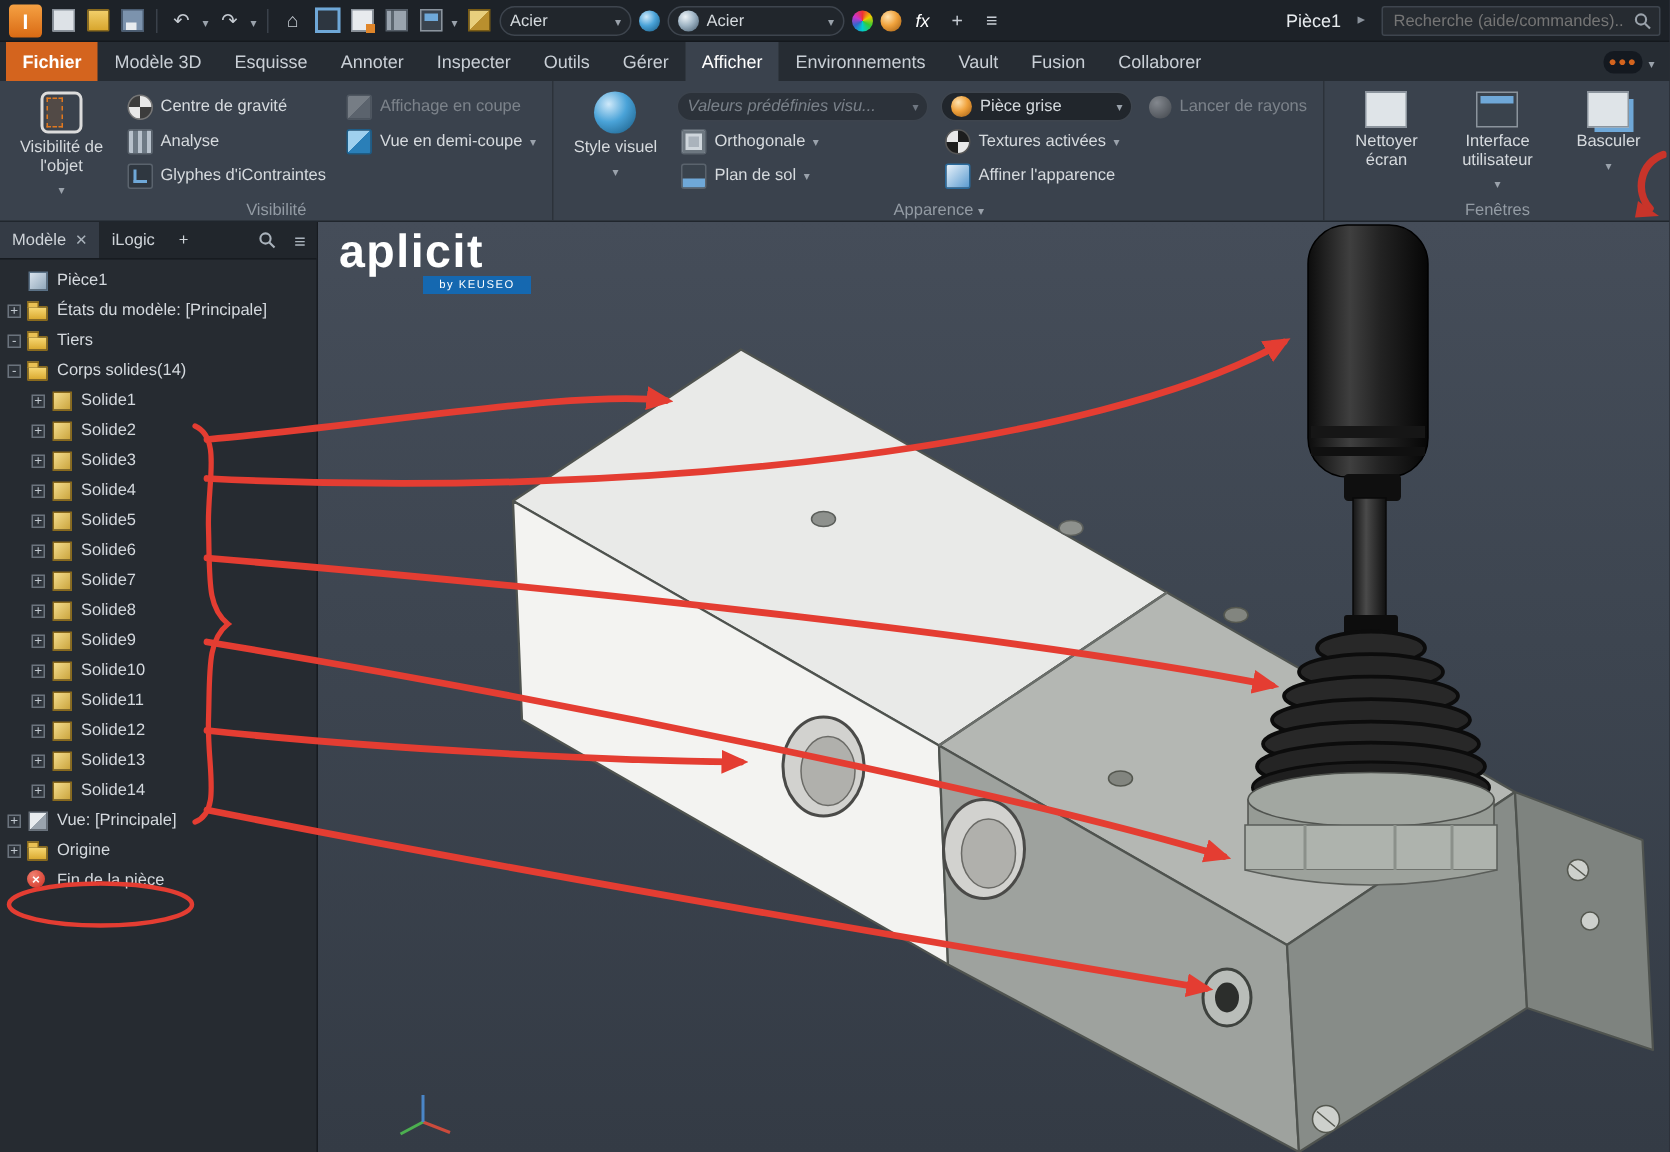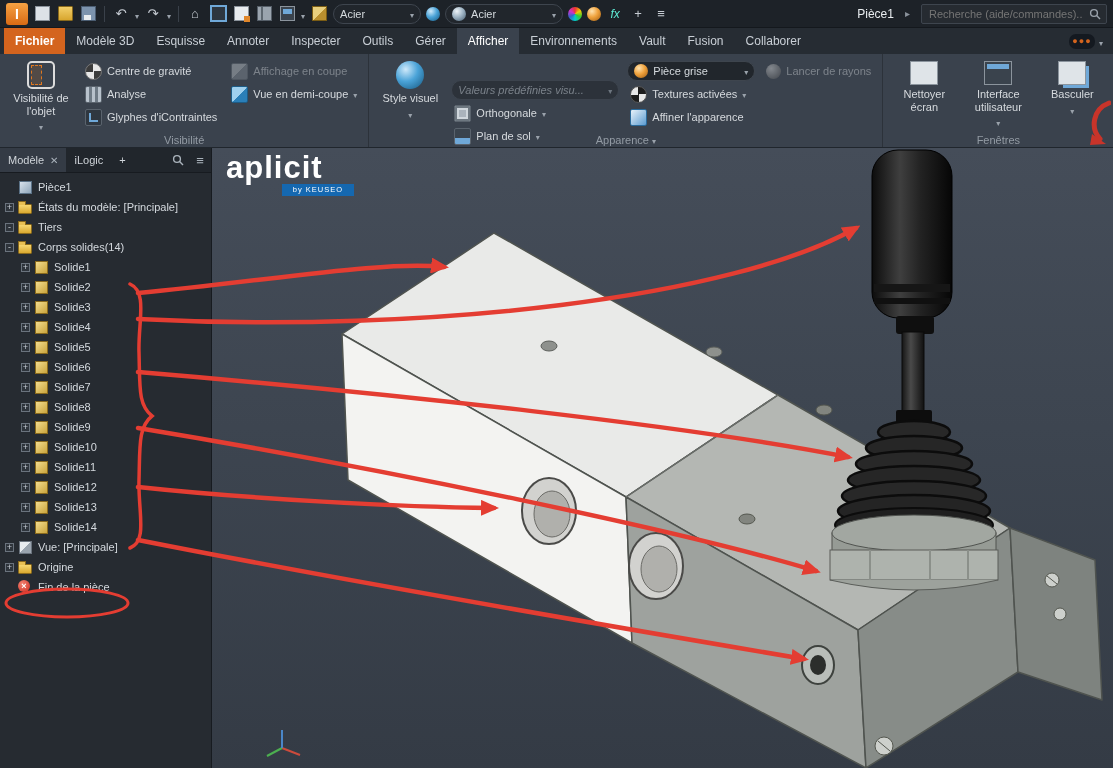--- a/index.html
+++ b/index.html
@@ -32,21 +32,21 @@
   .sphere{width:14px;height:14px;border-radius:50%;flex:none;}
   .sph-steel{background:radial-gradient(circle at 35% 30%,#eef4f8,#9fb4c4 45%,#43596c);}
   .sph-blue{background:radial-gradient(circle at 35% 30%,#cfe9fa,#4aa3d8 45%,#15567e);}
   .sph-orange{background:radial-gradient(circle at 35% 30%,#ffe3b0,#f0a23c 45%,#9c5a12);}
   .wheel{width:14px;height:14px;border-radius:50%;flex:none;
     background:conic-gradient(#e33,#ec0,#3c3,#0cc,#36c,#c3c,#e33);}
   .combo{height:20px;background:#21262c;border:1px solid #3e454e;border-radius:10px;
     display:flex;align-items:center;gap:5px;padding:0 6px;color:#d5dade;font-size:11px;box-sizing:border-box;}
   .caret::after{content:"▾";font-size:8px;color:#9aa2ab;line-height:1;}
   .glyph{font-size:13px;color:#c6ccd3;}
-  .fx{font-style:italic;font-size:12px;color:#5eead4;}
+  .fx{font-style:italic;font-size:12px;color:#ffffff;}
   .doc-title{margin-left:auto;color:#e8ecef;font-size:12px;}
   .tb-chev{color:#8a929b;font-size:10px;margin:0 6px;}
   .search{width:186px;height:20px;background:#262b31;border:1px solid #3e454e;border-radius:2px;
     display:flex;align-items:center;padding:0 5px;gap:4px;box-sizing:border-box;}
   .search input{flex:1;background:transparent;border:none;outline:none;color:#9aa2ab;
     font-size:11px;font-family:inherit;min-width:0;}
 
   
   .tabbar{position:absolute;top:28px;left:0;right:0;height:26px;background:#262c33;
     display:flex;align-items:stretch;padding-left:4px;}
@@ -87,21 +87,21 @@
   .i-ground{background:linear-gradient(#6fa8d8 0 0) bottom/100% 6px no-repeat,#3a434d;border:1px solid #5a636d;}
   .i-texture{border-radius:50%;border:1px solid #555;
     background:conic-gradient(#1d1d1d 0 25%,#e8e8e8 0 50%,#1d1d1d 0 75%,#e8e8e8 0);}
   .i-refine{background:linear-gradient(135deg,#e8f2fa,#5b9bd0);border:1px solid #2a6a9b;}
   .i-ray{border-radius:50%;background:radial-gradient(circle at 35% 30%,#e8e8e8,#9a9a9a 50%,#4c4c4c);}
   .combo.wide{width:168px;}
   .combo.mid{width:128px;}
   .combo .ctext{flex:1;overflow:hidden;white-space:nowrap;text-overflow:ellipsis;}
   .combo.disabled{opacity:.55;}
   .combo.disabled .ctext{font-style:italic;color:#aeb4ba;}
-  .app-mid{display:flex;flex-direction:column;gap:3px;padding-top:2px;margin-top:19px;}
+  .app-mid{display:flex;flex-direction:column;gap:3px;padding-top:2px;}
   .app-mid .two{display:flex;gap:4px;}
   .win-icon{width:26px;height:22px;position:relative;border:1px solid #8b949d;background:#3a434d;}
   .win-icon.blue::after{content:"";position:absolute;left:2px;top:2px;right:2px;height:5px;background:#6fa8d8;}
   .win-icon.light{background:#dfe4e8;}
   .win-icon.dual{background:#dfe4e8;box-shadow:4px 4px 0 -1px #6fa8d8;}
   .ret-arrow{position:absolute;right:2px;top:46px;}
 
   
   .main{position:absolute;top:148px;left:0;right:0;bottom:0;display:flex;}
   .browser{width:212px;background:#262b31;border-right:1px solid #171b20;display:flex;

